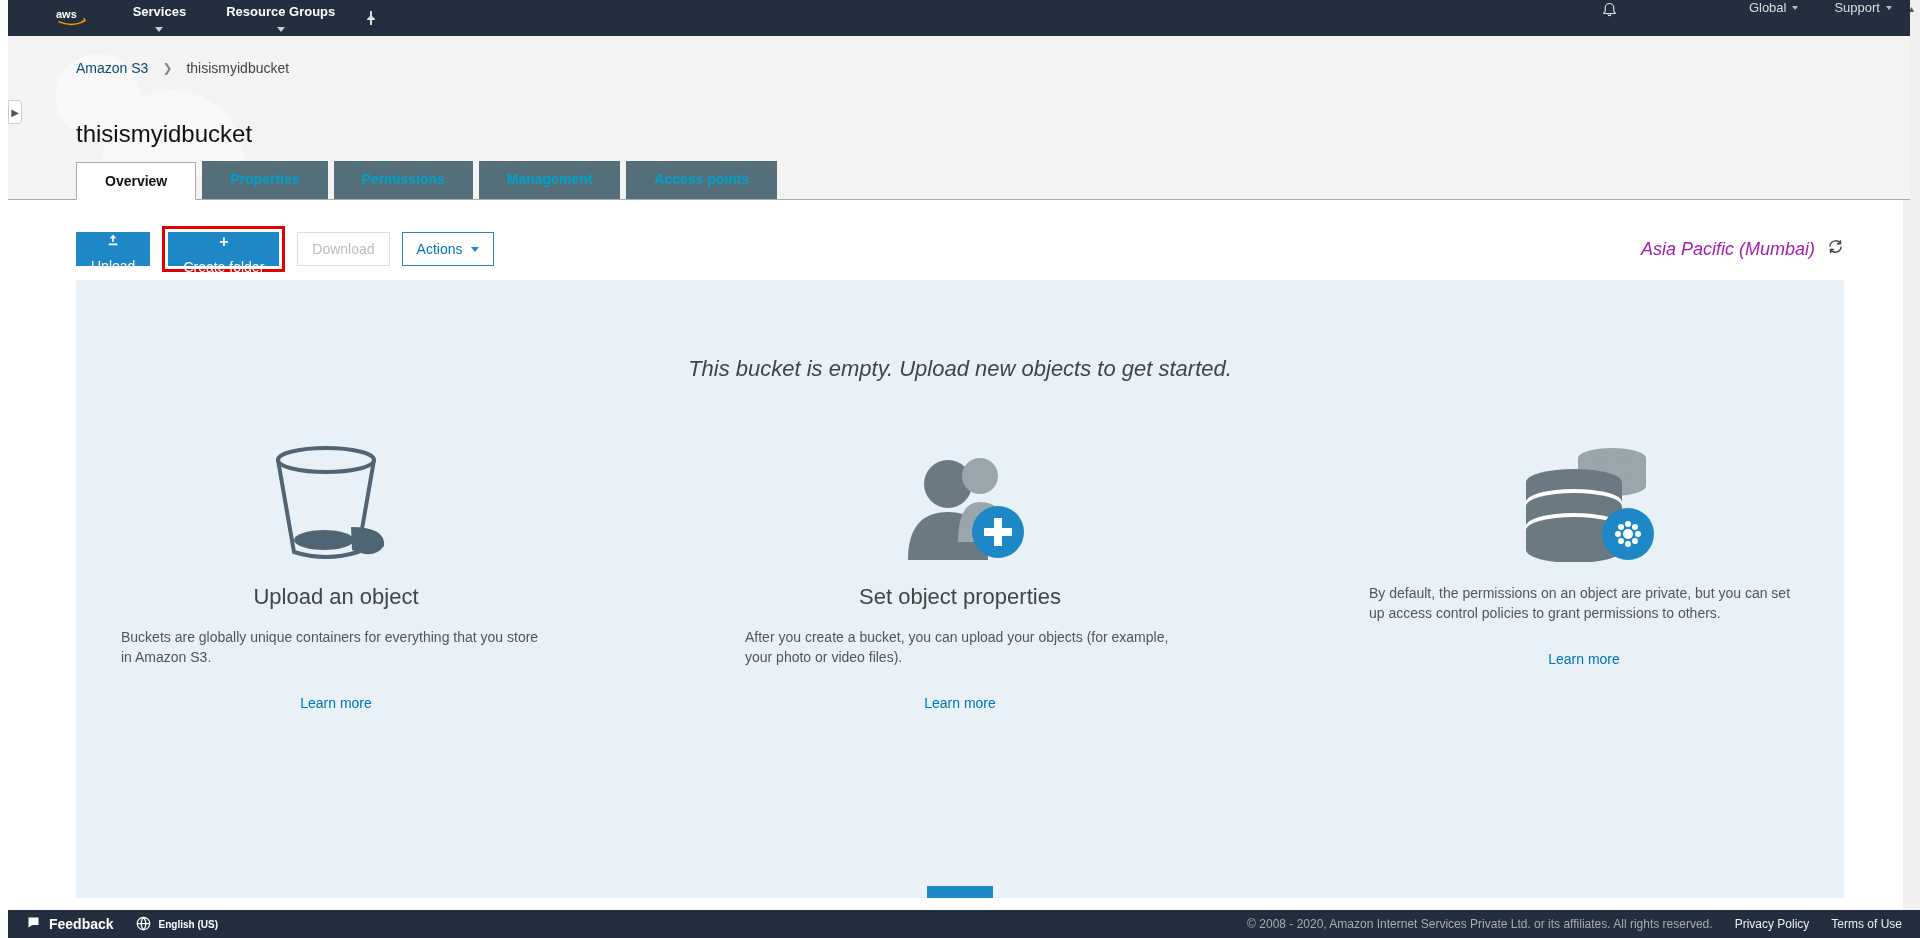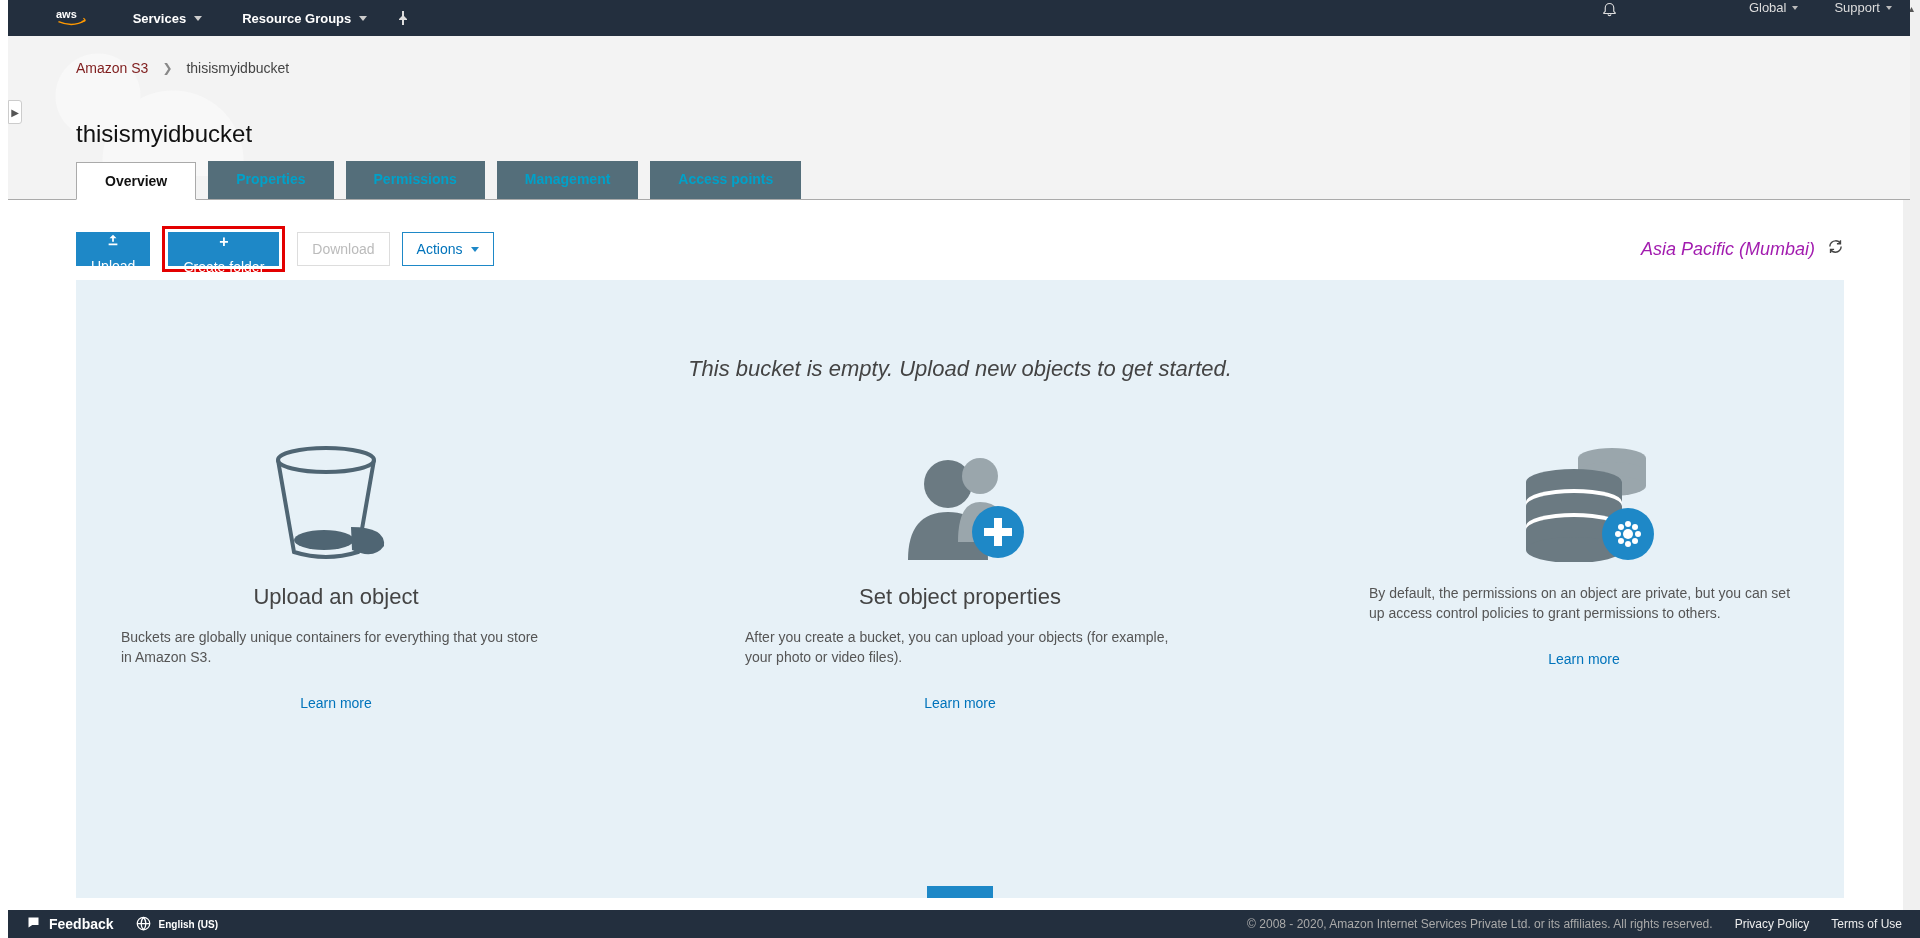--- a/index.html
+++ b/index.html
@@ -8,21 +8,21 @@
   
   .topnav {
     position: absolute; left: 8px; top: 0; right: 10px; height: 36px;
     background: #232f3e; color: #fff; display: flex; align-items: center;
     font-size: 13px; z-index: 10;
   }
   .aws-logo { margin-left: 48px; display:flex; align-items:center; cursor:pointer; }
   .aws-logo svg { height: 22px; }
   .topnav-item {
     margin-left: 40px; font-weight: bold; display:flex; align-items:center;
-    cursor: pointer; gap:8px;
+    cursor: pointer; gap:8px;flex-direction:column;
   }
   .topnav-item.pin { margin-left: 30px; }
   .caret-down { width:0;height:0;border-left:4px solid transparent;border-right:4px solid transparent;border-top:5px solid #ccc; display:inline-block; }
   .caret-down.small { border-left:3px solid transparent;border-right:3px solid transparent;border-top:4px solid #bbb; }
 
   .topnav-right { margin-left:auto; display:flex; align-items:flex-start; height:100%; }
   .topnav-right > div { display:flex; align-items:center; padding:0 18px; cursor:pointer; color:#ddd; gap:6px; }
   .topnav-right .white-slot { background:#fff; width:95px; }
   .bell-icon svg { width:17px; height:17px; stroke:#ddd; fill:none; stroke-width:1.6; }
 
@@ -39,27 +39,27 @@
     position:absolute; left:8px; top:36px; right:10px; height:164px;
     background:#f3f3f3; border-bottom:1px solid #aaa;
   }
   .page-header::before{
     content:""; position:absolute; left:0; top:0; width:240px; height:140px;
     background: radial-gradient(circle at 90px 60px, #fdfdfd 0 42px, transparent 43px),
                 radial-gradient(circle at 165px 125px, #fdfdfd 0 70px, transparent 71px);
     opacity:.5;
   }
   .breadcrumb { position:absolute; top:24px; left:68px; font-size:14px; display:flex; align-items:center; gap:14px; color:#444;}
-  .breadcrumb a { color:#7f1d1d; text-decoration:none; cursor:pointer;}
+  .breadcrumb a { color:#0c4a6e; text-decoration:none; cursor:pointer;}
   .breadcrumb .chev { color:#888; font-size:12px;}
   .bucket-title { position:absolute; top:84px; left:68px; font-size:24px; font-weight:400; color:#111;}
   .tabs { position:absolute; bottom:0; left:68px; display:flex; }
   .tab {
     padding: 10px 28px; font-size:14px; font-weight:bold; cursor:pointer;
-    background:#546e7a; color:#44b9d6; margin-right:12px;
+    background:#546e7a; color:#44b9d6; margin-right:6px;
   }
   .tab.active { background:#fff; color:#111; border:1px solid #aaa; border-bottom:1px solid #fff; position:relative; top:1px;}
   .tab:not(.active){ color:#00a1c9; }
 
   
   .toolbar {
     position:absolute; left:76px; right:76px; top:232px; height:34px;
     display:flex; align-items:center; gap:12px;
   }
   .btn {

